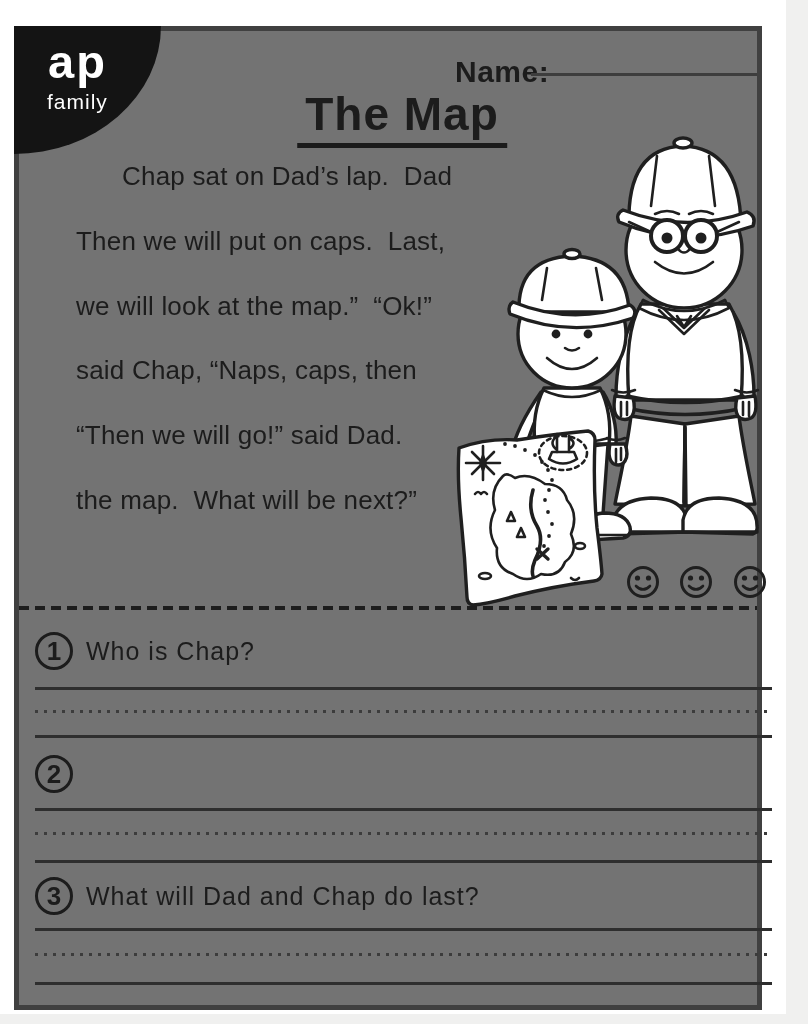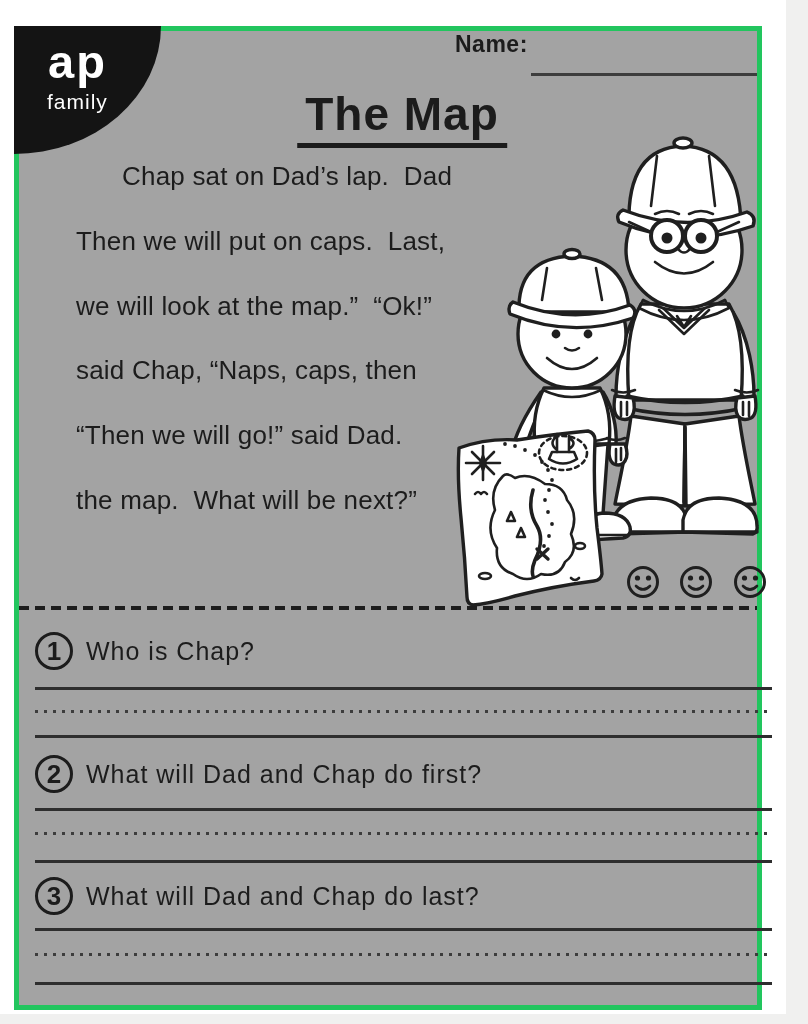--- a/index.html
+++ b/index.html
@@ -1,29 +1,29 @@
 <!DOCTYPE html>
 <html><head>
 <meta charset="utf-8">
 <style>
   html,body{margin:0;padding:0;}
   body{width:808px;height:1024px;background:#ffffff;font-family:"Liberation Sans","DejaVu Sans",sans-serif;color:#1c1c1c;}
   .screen{position:relative;width:808px;height:1024px;overflow:hidden;background:#ffffff;}
   .gutter-right{position:absolute;left:786px;top:0;width:22px;height:1024px;background:#f0f0ef;}
   .gutter-bottom{position:absolute;left:0;top:1014px;width:786px;height:10px;background:#f0f0ef;}
 
-  .frame{position:absolute;left:14px;top:26px;width:748px;height:984px;border:5px solid #22c55e;box-sizing:border-box;background:#a3a3a3;}
+  .frame{position:absolute;left:14px;top:26px;width:748px;height:984px;border:5px solid #404040;box-sizing:border-box;background:#737373;}
 
   
   .badge{position:absolute;left:-5px;top:-5px;width:147px;height:128px;background:#141414;border-radius:0 0 100% 0;}
   .badge .ap{position:absolute;left:34px;top:8px;font-size:47px;font-weight:bold;color:#fff;letter-spacing:2px;}
   .badge .family{position:absolute;left:33px;top:64px;font-size:21px;color:#fff;letter-spacing:1px;}
 
   
-  .name-label{position:absolute;left:436px;top:0;font-size:23px;font-weight:bold;letter-spacing:.5px;}
+  .name-label{position:absolute;left:436px;top:24px;font-size:30px;font-weight:bold;letter-spacing:.5px;}
   .name-line{position:absolute;left:512px;top:42px;width:226px;height:3px;background:#3d3d3d;}
 
   
   .title{position:absolute;left:383px;top:56px;transform:translateX(-50%);font-size:46px;font-weight:bold;letter-spacing:1px;border-bottom:5px solid #1b1b1b;padding:0 8px 2px 8px;white-space:nowrap;}
 
   
   .passage{position:absolute;left:15px;top:113px;width:444px;margin-left:42px;}
   .passage .pline{white-space:pre;font-size:26px;line-height:64.8px;letter-spacing:.2px;}
   .passage .pline.first{text-indent:46px;}
 
@@ -225,21 +225,20 @@
     <div class="qrow q1">
       <div class="qnum">1</div>
       <div class="qtext">Who is Chap?</div>
     </div>
     <div class="wline wsolid l1a"></div>
     <div class="wline wdotted l1b"></div>
     <div class="wline wsolid l1c"></div>
 
     <div class="qrow q2">
       <div class="qnum">2</div>
-      <div class="qtext">What will Dad and Chap do first?</div>
     </div>
     <div class="wline wsolid l2a"></div>
     <div class="wline wdotted l2b"></div>
     <div class="wline wsolid l2c"></div>
 
     <div class="qrow q3">
       <div class="qnum">3</div>
       <div class="qtext">What will Dad and Chap do last?</div>
     </div>
     <div class="wline wsolid l3a"></div>

